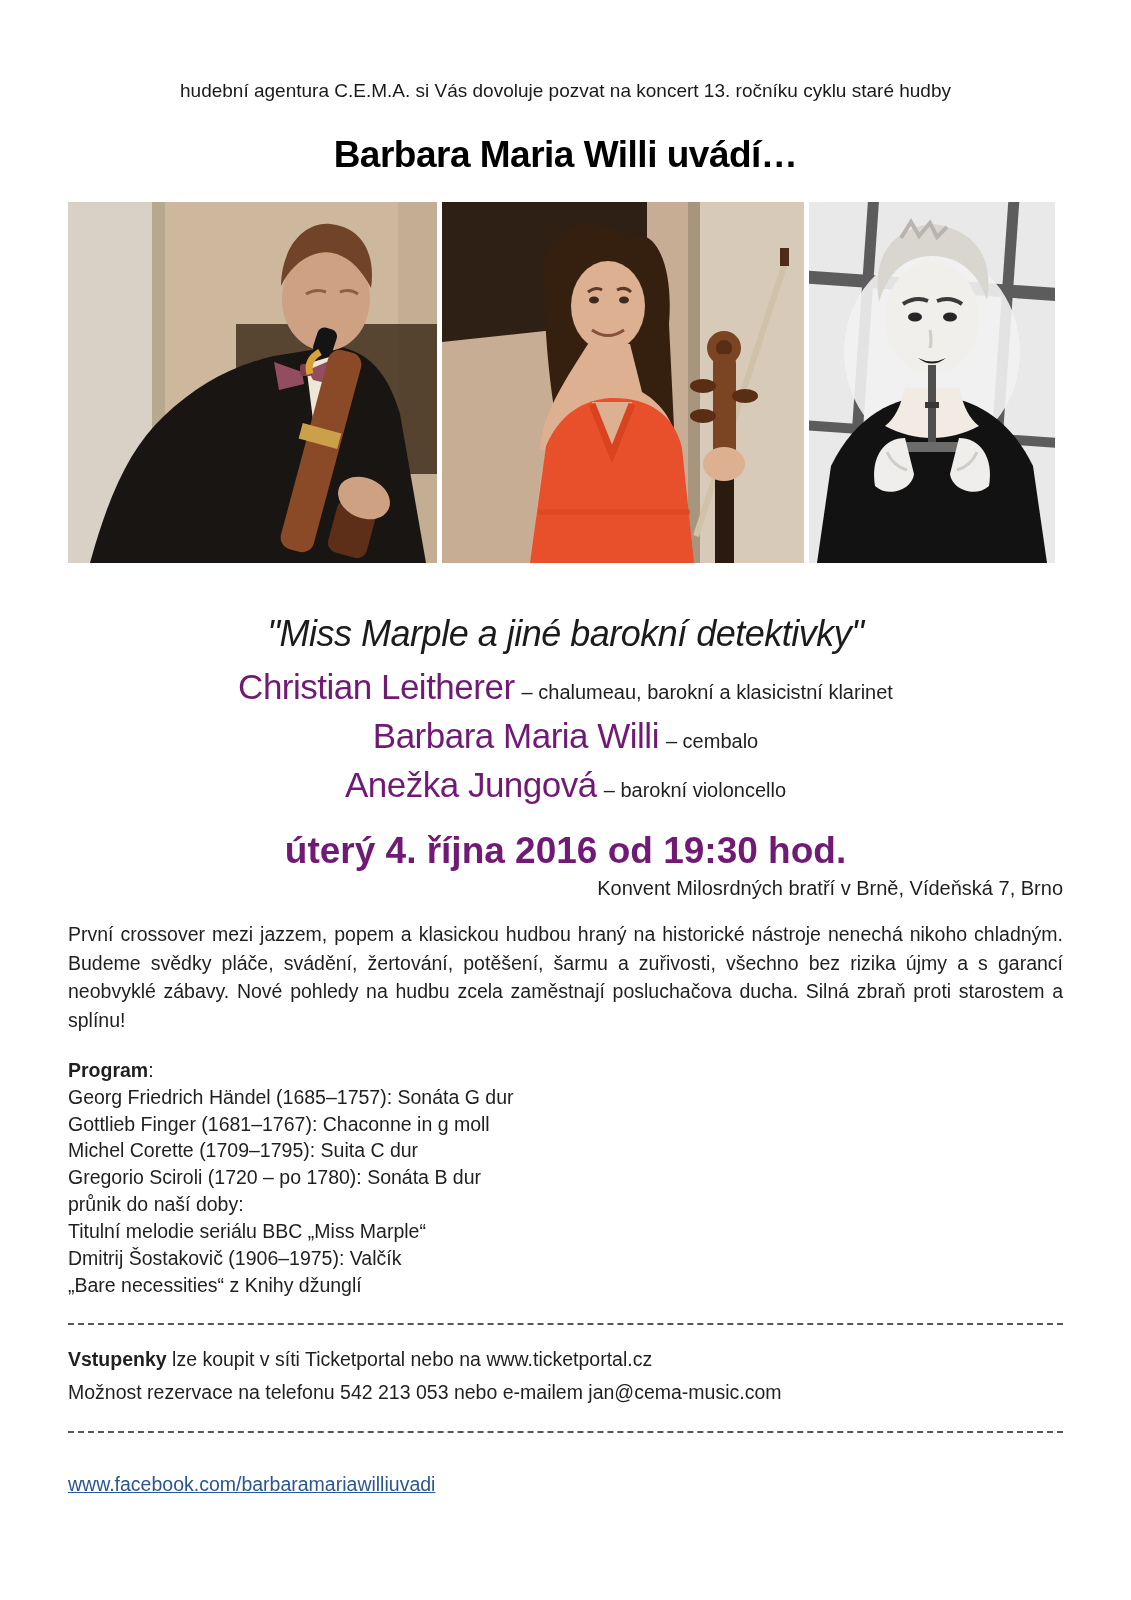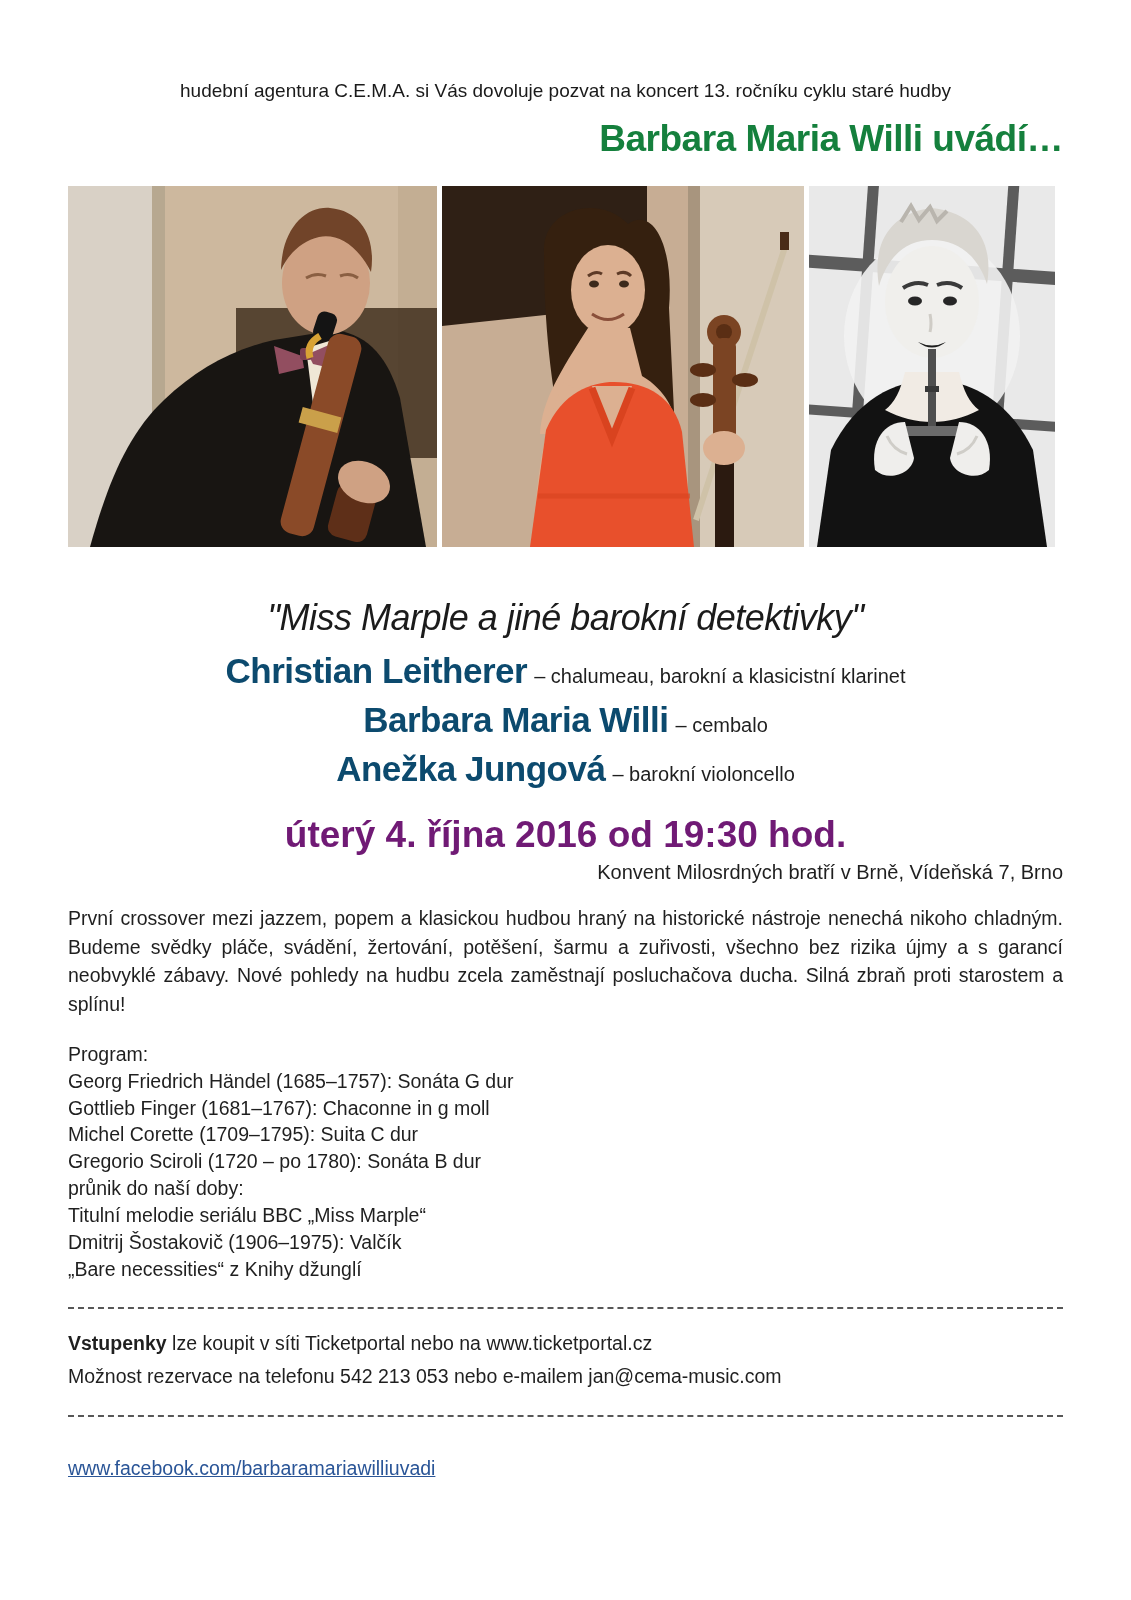--- a/index.html
+++ b/index.html
@@ -5,39 +5,39 @@
   html,body { margin:0; padding:0; background:#ffffff; }
   .page {
     position:relative; width:1131px; min-height:1600px; margin:0 auto;
     background:#ffffff; color:#1f1f1f;
     font-family:"Liberation Sans", sans-serif;
     overflow:hidden;
   }
   .content { padding:0 68px; }
 
   .agency { margin:0; padding-top:80px; text-align:center; font-size:19px; color:#1a1a1a; }
-  .title  { margin:16px 0 0; text-align:right; font-size:37px; font-weight:700; color:#15803d; letter-spacing:-0.5px; }
+  .title  { margin:32px 0 0; text-align:center; font-size:37px; font-weight:700; color:#000000; letter-spacing:-0.5px; }
 
   .photos { margin-top:26px; display:flex; gap:5px; height:361px; }
   svg.photo { display:block; height:361px; flex:0 0 auto; }
 
   .quote { margin:50px 0 0; text-align:center; font-size:36px; font-style:italic; font-weight:400; letter-spacing:-0.5px; color:#1b1b1b; }
 
   .performers { margin-top:12px; text-align:center; }
   .performer  { margin-top:9px; white-space:nowrap; }
-  .pname { font-size:35px; font-weight:700; letter-spacing:-0.5px; color:#0c4a6e; }
+  .pname { font-size:35px; font-weight:400; letter-spacing:-0.5px; color:#701a75; }
   .prole { font-size:20px; font-weight:400; margin-left:7px; color:#1f1f1f;text-align:right; }
 
   .date  { margin:25px 0 0; text-align:center; font-size:37px; font-weight:700; color:#701a75; }
   .venue { margin:5px 0 0; text-align:right; font-size:20px; }
 
   .desc { margin:20px 0 0; font-size:19.5px; line-height:1.47; text-align:justify; }
 
   .program-head { margin:24px 0 0; font-size:19.5px; }
-  .program-head b { font-weight:400; }
+  .program-head b { font-weight:700; }
   .program-list { margin:2px 0 0; padding:0; list-style:none; font-size:19.5px; line-height:1.38; }
 
   .divider { margin-top:24px; height:0; border-top:2px dashed #575757; }
 
   .tickets  { margin:20px 0 0; font-size:19.5px; line-height:1.5; }
   .tickets2 { margin:4px 0 0; font-size:19.5px; line-height:1.5; }
   .tickets b { font-weight:700; }
 
   .fb {
     display:inline-block; margin-top:40px; font-size:19.5px;

